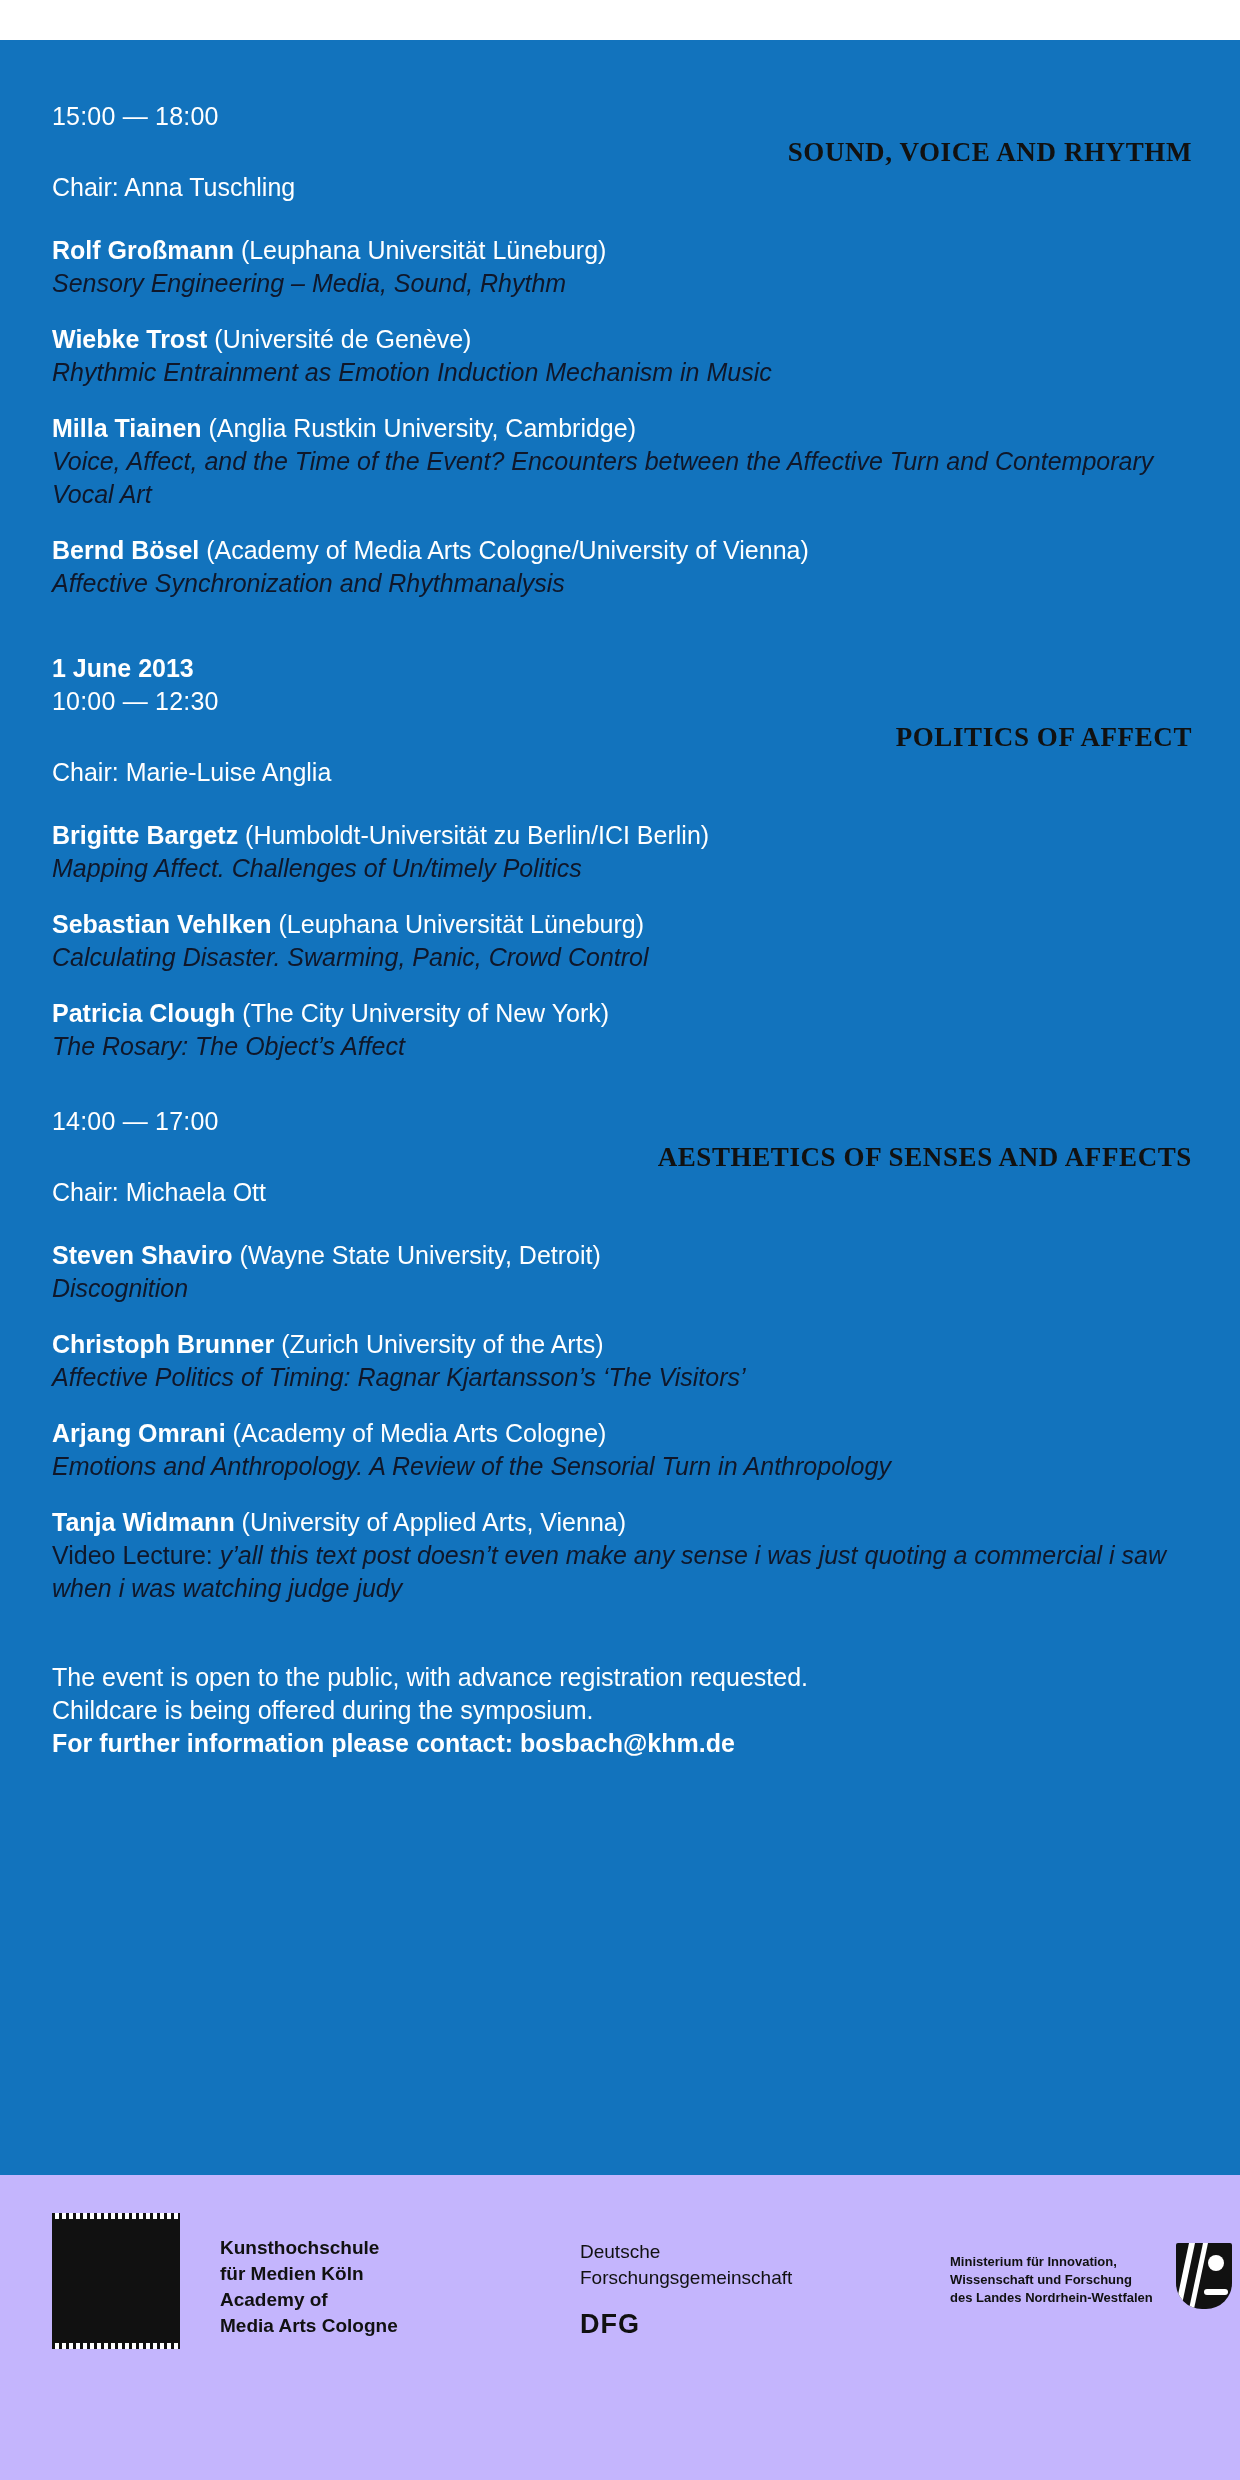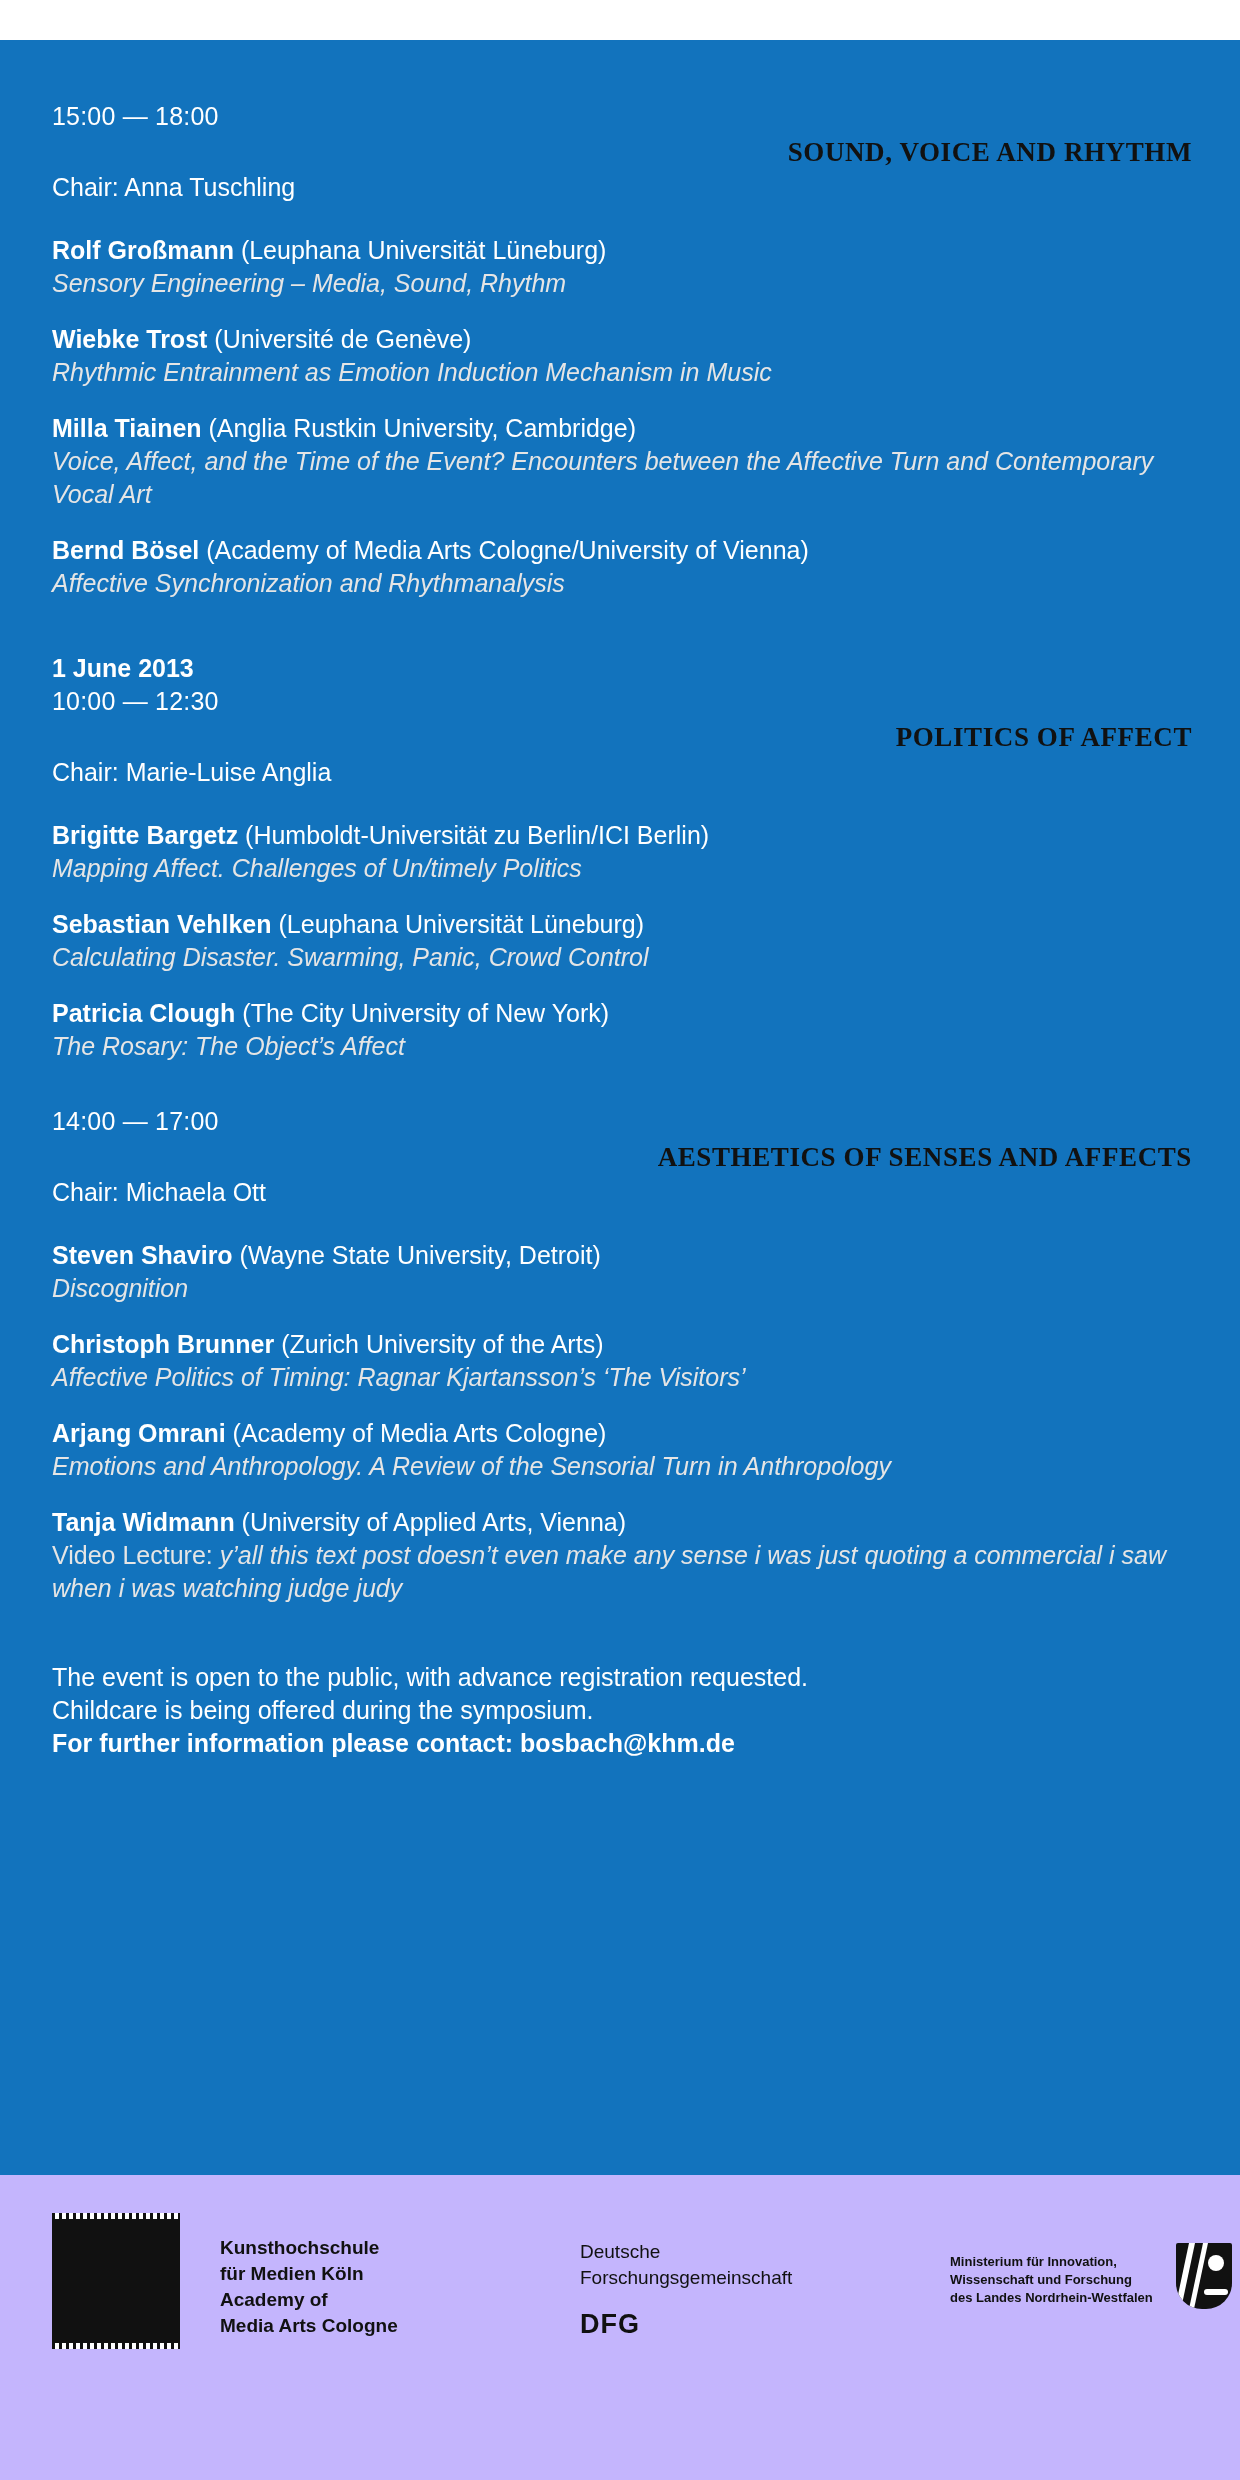--- a/index.html
+++ b/index.html
@@ -87,21 +87,21 @@
     font-weight: bold;
   }
   .speaker .affil {
     font-weight: 400;
   }
   .talk-title {
     font-size: 25px;
     line-height: 33px;
     font-style: italic;
     font-weight: 400;
-    color: #e5e5e5;
+    color: #0f172a;
   }
   .talk-title .plain {
     font-style: normal;
   }
   .gap-lg { height: 52px; }
   .gap-md { height: 42px; }
 
   .footer-note {
     margin-top: 56px;
     font-size: 25px;

